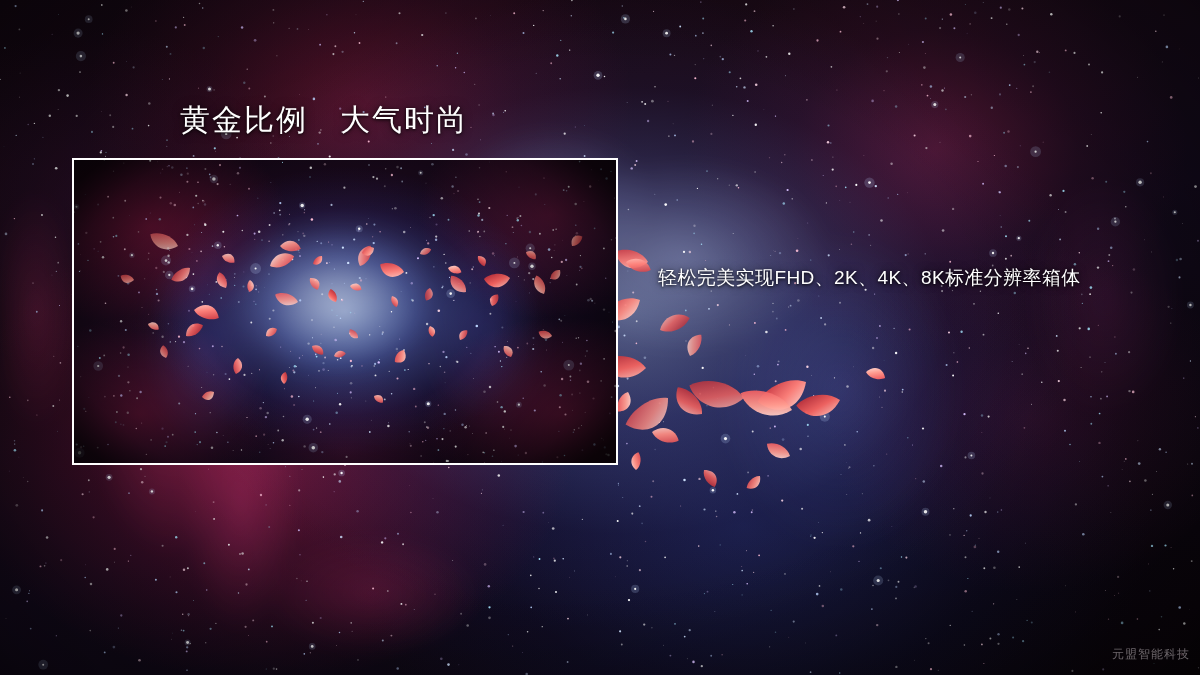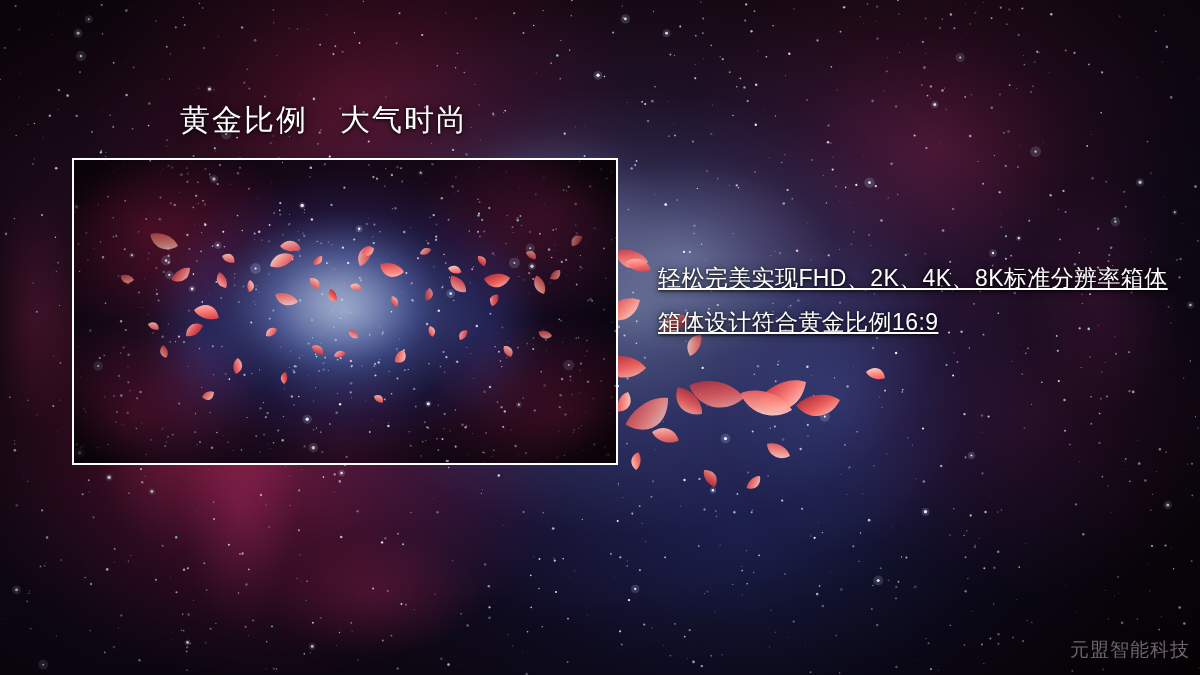--- a/index.html
+++ b/index.html
@@ -105,35 +105,34 @@
 
   
   #body-text {
     position: absolute;
     left: 658px;
     top: 256px;
     width: 520px;
   }
   #body-text .line {
     color: #ffffff;
-    font-size: 23px;
+    font-size: 19px;
     line-height: 44px;
     letter-spacing: 0.4px;
     white-space: pre;
     text-shadow: 0 0 8px rgba(0,0,0,0.72), 0 1px 3px rgba(0,0,0,0.85);
-    text-decoration: underline;
   }
 
   
   #watermark {
     position: absolute;
     right: 10px;
     bottom: 12px;
     color: rgba(170,162,166,0.62);
-    font-size: 19px;
+    font-size: 12px;
     letter-spacing: 1px;
     white-space: pre;
   }
 </style>
 </head>
 <body>
 
 <div id="slide">
 
   <div class="bg-layer" id="bg-base"></div>
@@ -2564,18 +2563,17 @@
         </g>
         <g transform="translate(300,236) rotate(40)">
           <path d="M 0 0 C 3.08 -6.340581401018426 8.58 -5.590581401018426 11 -0.5 C 8.8 2.11376743959263 3.3 3.5228255796944725 0 0 Z" fill="url(#pf-petals-pg44)" opacity="0.91"></path>
         </g>
       </svg>
     <div class="pf-layer" id="pf-vignette"></div>
   </div>
 
   <div id="body-text">
     <div class="line">轻松完美实现FHD、2K、4K、8K标准分辨率箱体</div>
-    <div class="line">箱体设计符合黄金比例16:9</div>
   </div>
 
   <div id="watermark">元盟智能科技</div>
 
 </div>
 
 </body></html>

